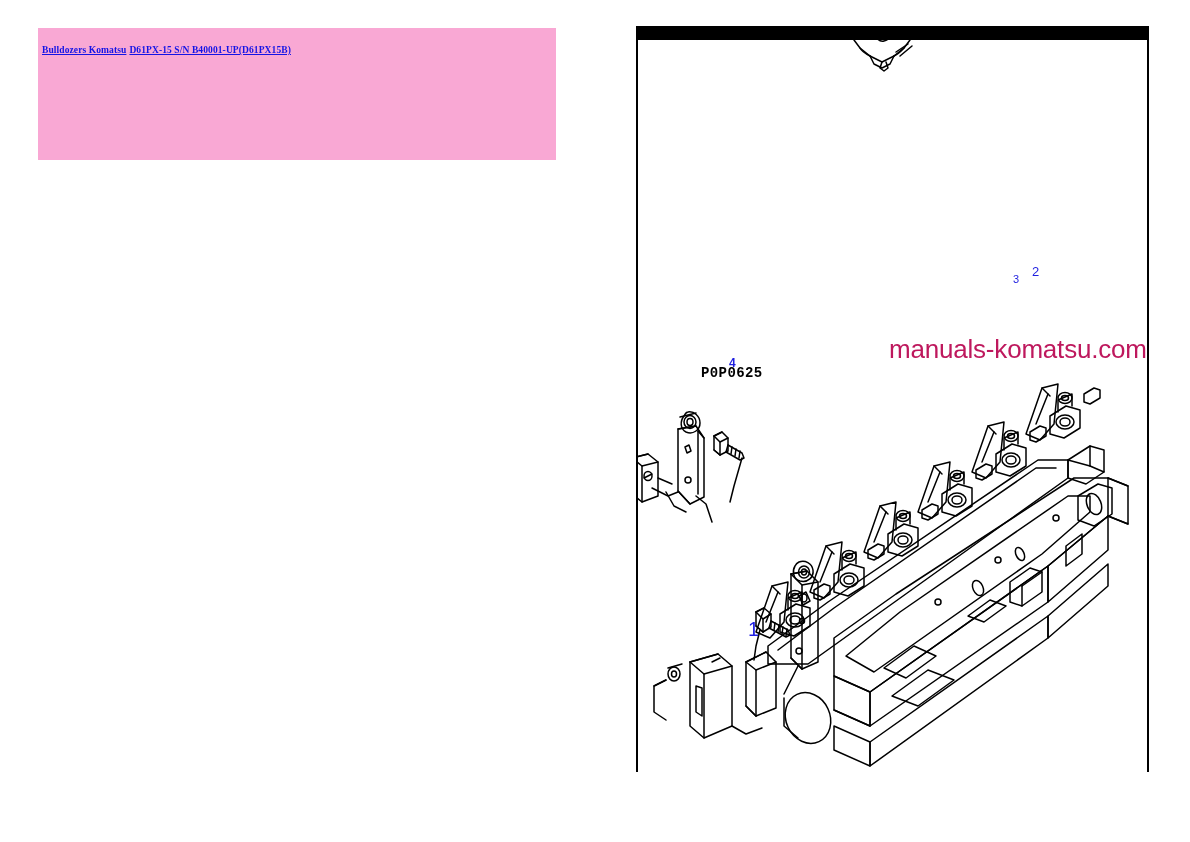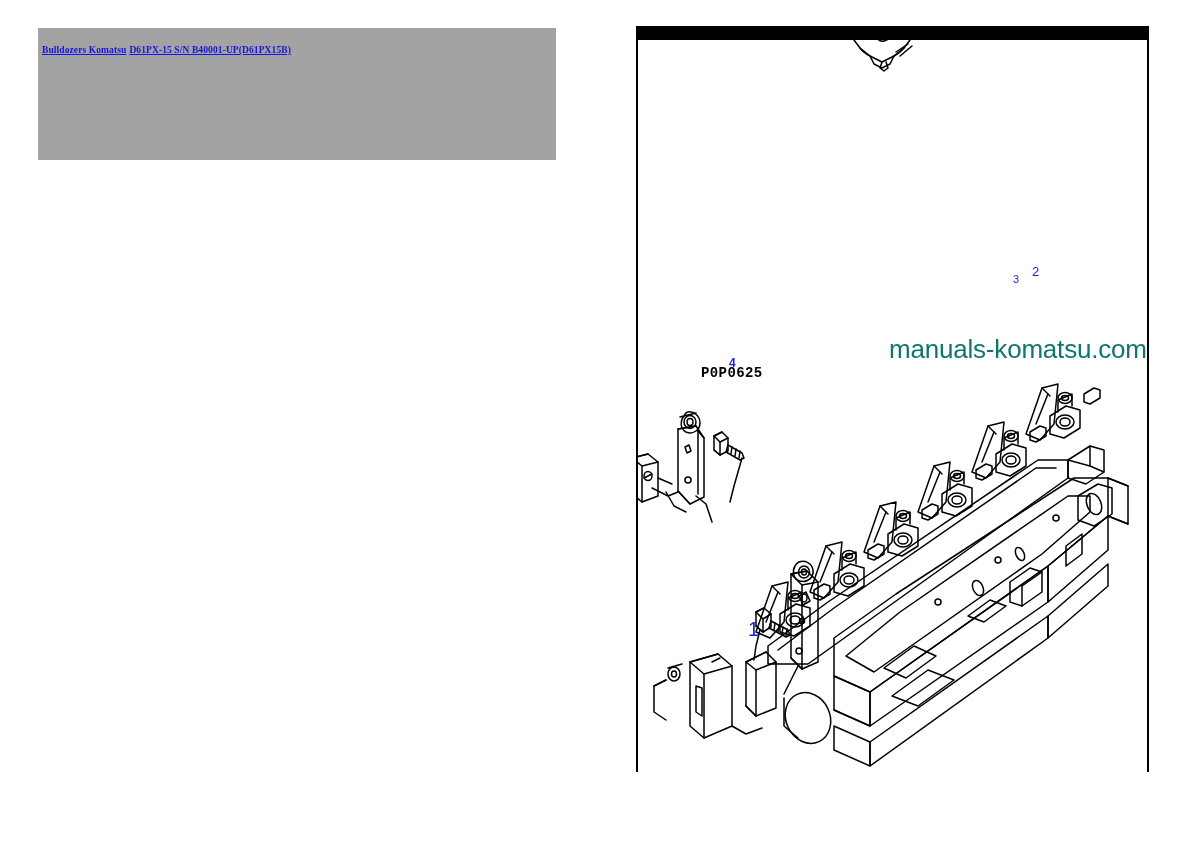--- a/index.html
+++ b/index.html
@@ -15,21 +15,21 @@
     font-family: "Liberation Serif", serif;
   }
 
   
   #header-panel {
     position: absolute;
     left: 38px;
     top: 28px;
     width: 518px;
     height: 132px;
-    background: #a3a3a3;
+    background: #f9a8d4;
   }
   #breadcrumb {
     position: absolute;
     left: 4px;
     top: 17px;
     white-space: nowrap;
     font-family: "Liberation Serif", serif;
     font-size: 9.5px;
     line-height: 11px;
     letter-spacing: 0.1px;
@@ -79,21 +79,21 @@
     height: 746px;
   }
 
   
   #watermark {
     position: absolute;
     left: 889px;
     top: 334px;
     font-family: "Liberation Sans", sans-serif;
     font-size: 26px;
-    color: #0f766e;
+    color: #be185d;
     white-space: nowrap;
     letter-spacing: -0.2px;
     z-index: 6;
   }
 
   
   .callout {
     position: absolute;
     color: #1f1fe0;
     font-family: "Liberation Sans", sans-serif;

